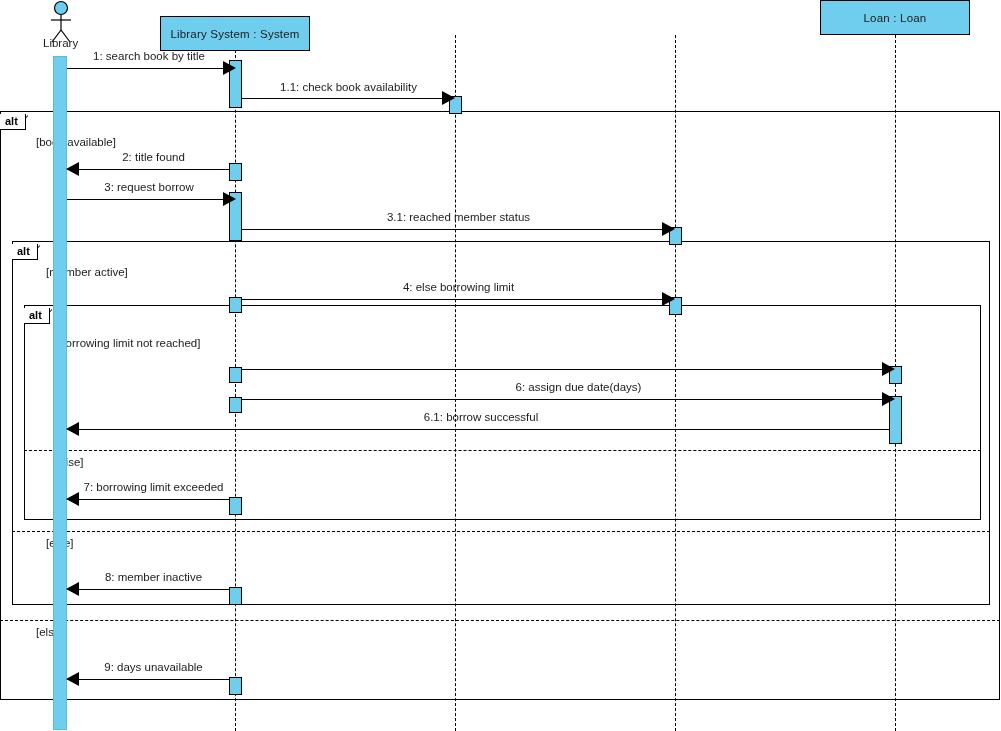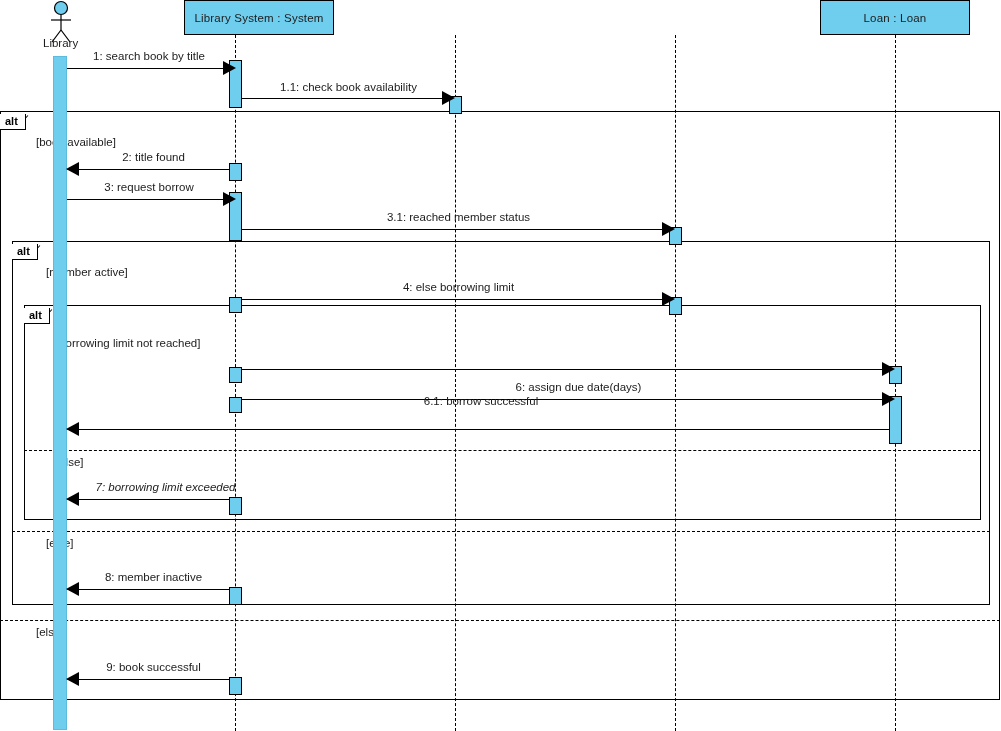--- a/index.html
+++ b/index.html
@@ -156,21 +156,21 @@
     <svg width="34" height="44" viewBox="0 0 34 44">
       <circle cx="17" cy="8" r="6.5" fill="#6FCDEE" stroke="#000000" stroke-width="1.2"></circle>
       <line x1="17" y1="15" x2="17" y2="30" stroke="#000000" stroke-width="1.2"></line>
       <line x1="7" y1="20" x2="27" y2="20" stroke="#000000" stroke-width="1.2"></line>
       <line x1="17" y1="30" x2="8" y2="42" stroke="#000000" stroke-width="1.2"></line>
       <line x1="17" y1="30" x2="26" y2="42" stroke="#000000" stroke-width="1.2"></line>
     </svg>
   </div>
   <div class="actor-label" style="left:43px;top:37px;">Library</div>
 
-  <div class="head-box" style="left:160px;top:0px;width:150px;height:35px;margin-left:24px;">
+  <div class="head-box" style="left:160px;top:16px;width:150px;height:35px;">
     <span>Library System : System</span>
   </div>
   <div class="head-box" style="left:820px;top:0px;width:150px;height:35px;">
     <span>Loan : Loan</span>
   </div>
 
   <div class="lifeline" style="left:235px;top:35px;height:696px;"></div>
   <div class="lifeline" style="left:455px;top:35px;height:696px;"></div>
   <div class="lifeline" style="left:675px;top:35px;height:696px;"></div>
   <div class="lifeline" style="left:895px;top:35px;height:696px;"></div>
@@ -245,27 +245,27 @@
 
   <div class="msg-line" style="left:241px;top:369px;width:655px;"></div>
   <div class="arrow-right" style="left:882px;top:362px;"></div>
 
   <div class="msg-line" style="left:241px;top:399px;width:655px;"></div>
   <div class="arrow-right" style="left:882px;top:392px;"></div>
   <div class="msg-label" style="left:251px;top:381px;width:655px;">6: assign due date(days)</div>
 
   <div class="msg-line" style="left:66px;top:429px;width:830px;"></div>
   <div class="arrow-left" style="left:66px;top:422px;"></div>
-  <div class="msg-label" style="left:66px;top:395px;width:830px;">6.1: borrow successful</div>
+  <div class="msg-label" style="left:66px;top:411px;width:830px;">6.1: borrow successful</div>
 
   <div class="msg-line" style="left:66px;top:499px;width:175px;"></div>
   <div class="arrow-left" style="left:66px;top:492px;"></div>
-  <div class="msg-label" style="left:68px;top:481px;width:195px;font-style:italic;">7: borrowing limit exceeded</div>
+  <div class="msg-label" style="left:56px;top:481px;width:195px;">7: borrowing limit exceeded</div>
 
   <div class="msg-line" style="left:66px;top:589px;width:175px;"></div>
   <div class="arrow-left" style="left:66px;top:582px;"></div>
   <div class="msg-label" style="left:66px;top:571px;width:175px;">8: member inactive</div>
 
   <div class="msg-line" style="left:66px;top:679px;width:175px;"></div>
   <div class="arrow-left" style="left:66px;top:672px;"></div>
-  <div class="msg-label" style="left:66px;top:661px;width:175px;">9: book successful</div>
+  <div class="msg-label" style="left:66px;top:661px;width:175px;">9: days unavailable</div>
 
 </div>
 
 </body></html>

